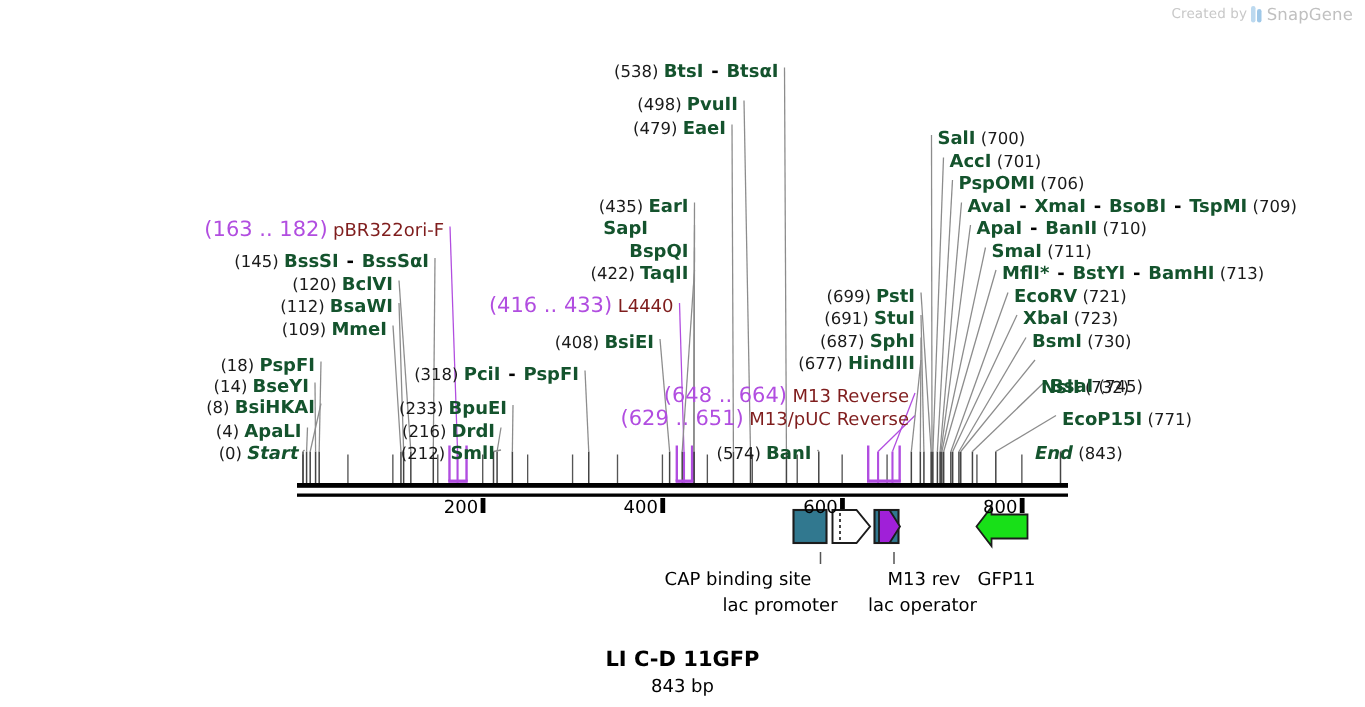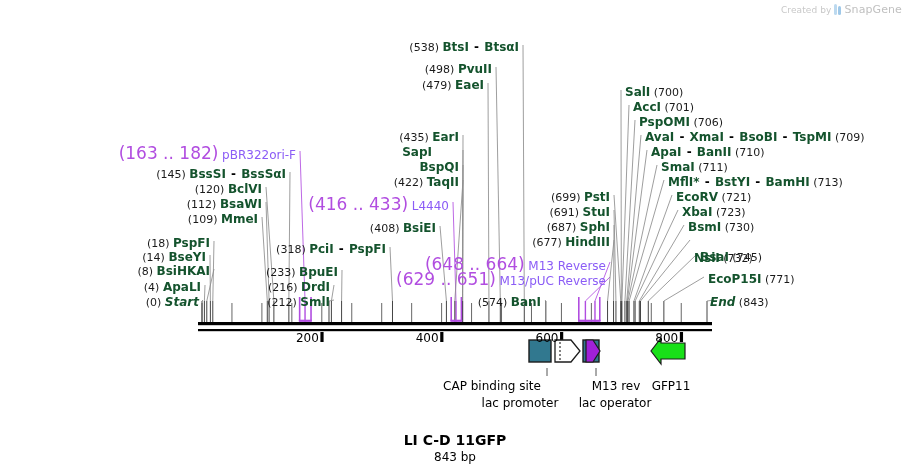--- a/index.html
+++ b/index.html
@@ -72,22 +72,22 @@
     font-weight: bold;
     font-size: 12px;
     color: #14532d;
   }
   .ename.italic { font-style: italic; }
   .dash { font-weight: bold; font-size: 12px; padding: 0 1px; }
   .feat {
     color: #b14de0;
     font-size: 11.5px;
   }
-  .feat .pos { color: #b14de0; font-size: 17px; }
-  .feat .fname { color: #8b5cf6; font-size: 12px; }
+  .feat .pos { color: #b14de0; font-size: 14px; }
+  .feat .fname { color: #7f1d1d; font-size: 12px; }
 
   
   .ruler-num {
     position: absolute;
     font-size: 12px;
     color: #000;
     transform: translateX(-100%);
     white-space: nowrap;
   }
 
@@ -314,21 +314,21 @@
     <div class="lbl" style="left: 645px; top: 131px;"><span class="ename">AvaI</span><span class="dash"> - </span><span class="ename">XmaI</span><span class="dash"> - </span><span class="ename">BsoBI</span><span class="dash"> - </span><span class="ename">TspMI</span><span class="pos">  (709)</span></div>
     <div class="lbl" style="left: 651px; top: 146px;"><span class="ename">ApaI</span><span class="dash"> - </span><span class="ename">BanII</span><span class="pos">  (710)</span></div>
     <div class="lbl" style="left: 661px; top: 161px;"><span class="ename">SmaI</span><span class="pos">  (711)</span></div>
     <div class="lbl" style="left: 668px; top: 176px;"><span class="ename">MflI*</span><span class="dash"> - </span><span class="ename">BstYI</span><span class="dash"> - </span><span class="ename">BamHI</span><span class="pos">  (713)</span></div>
     <div class="lbl" style="left: 676px; top: 191px;"><span class="ename">EcoRV</span><span class="pos">  (721)</span></div>
     <div class="lbl" style="left: 682px; top: 206px;"><span class="ename">XbaI</span><span class="pos">  (723)</span></div>
     <div class="lbl" style="left: 688px; top: 221px;"><span class="ename">BsmI</span><span class="pos">  (730)</span></div>
     <div class="lbl" style="left: 694px; top: 252px;"><span class="ename">NsiI</span><span class="pos">  (732)</span></div>
     <div class="lbl" style="left: 700px; top: 251px;"><span class="ename">BsaI</span><span class="pos">  (745)</span></div>
     <div class="lbl" style="left: 708px; top: 273px;"><span class="ename">EcoP15I</span><span class="pos">  (771)</span></div>
-    <div class="lbl" style="left: 710px; top: 296px;"><span class="ename italic">End</span><span class="pos">  (843)</span></div>
+    <div class="lbl" style="left: 690px; top: 296px;"><span class="ename italic">End</span><span class="pos">  (843)</span></div>
   </div>
 
 <div id="caption-layer">
     <div class="fcap center" style="left: 492px; top: 379px;">CAP binding site</div>
     <div class="fcap center" style="left: 520px; top: 396px;">lac promoter</div>
     <div class="fcap center" style="left: 616px; top: 379px;">M13 rev</div>
     <div class="fcap center" style="left: 615px; top: 396px;">lac operator</div>
     <div class="fcap center" style="left: 671px; top: 379px;">GFP11</div>
   </div>
 

